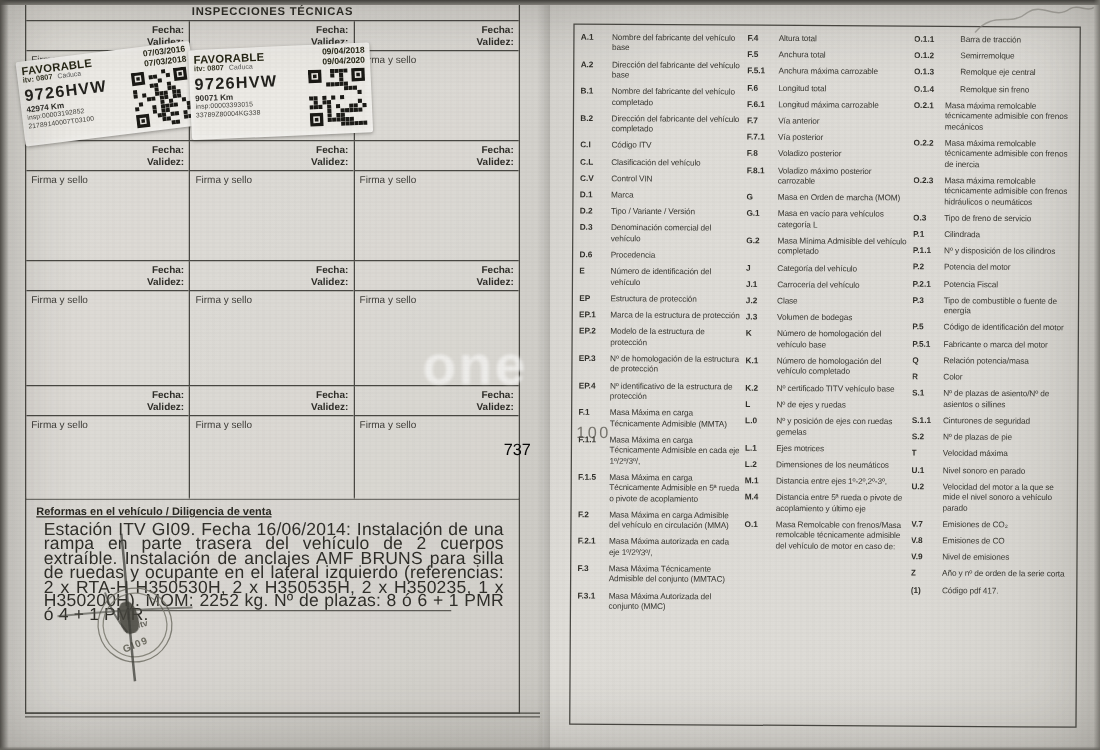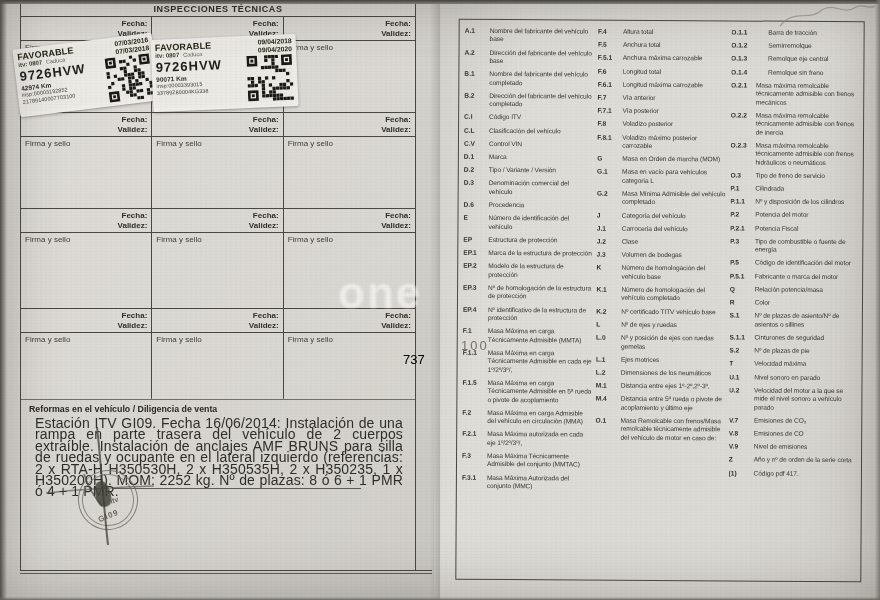--- a/index.html
+++ b/index.html
@@ -47,21 +47,21 @@
   .st-plate{font-size:13px;font-weight:bold;letter-spacing:1px;color:#1d1c18;margin-top:1px;}
   .st-km{font-size:6.5px;font-weight:bold;margin-top:1px;color:#2a2924;}
   .st-small{font-size:5.4px;color:#3c3b35;line-height:6.6px;letter-spacing:.1px;}
   .st-right{width:52px;display:flex;flex-direction:column;align-items:flex-end;}
   .st-dates{text-align:right;font-size:6.8px;font-weight:bold;line-height:8px;color:#221;}
   .qr{width:46px;height:46px;margin-top:1px;}
 
   
   .reformas{position:absolute;left:14px;top:398px;width:394px;height:172px;
     border:1.5px solid #45443f;border-top:none;background:rgba(226,224,219,.25);}
-  .rtitle{font-weight:bold;font-size:8.8px;padding:6px 8px 2px 8px;color:#26251f;}
+  .rtitle{font-weight:bold;font-size:8.8px;padding:6px 8px 2px 8px;color:#26251f;text-decoration:underline;}
   .rbody{margin:2px 12px 0 14px;font-size:14px;line-height:11.4px;text-align:justify;
     letter-spacing:.15px;color:#2b2a25;}
   .filler-line{position:absolute;left:92px;top:90px;width:248px;border-top:1.5px solid #45443f;opacity:.85;}
   .bottom-dline{position:absolute;left:14px;top:570px;width:412px;border-top:1.3px solid #45443f;}
   .bottom-dline::after{content:"";position:absolute;left:0;top:2px;width:100%;border-top:1px solid #5a5953;}
 
   
   .stamp{position:absolute;left:72px;top:470px;width:58px;height:58px;border-radius:50%;
     border:1.6px solid #6e6d63;opacity:.85;transform:rotate(-14deg);}
   .stamp::before{content:"";position:absolute;inset:3px;border-radius:50%;border:1px solid #77766b;}

